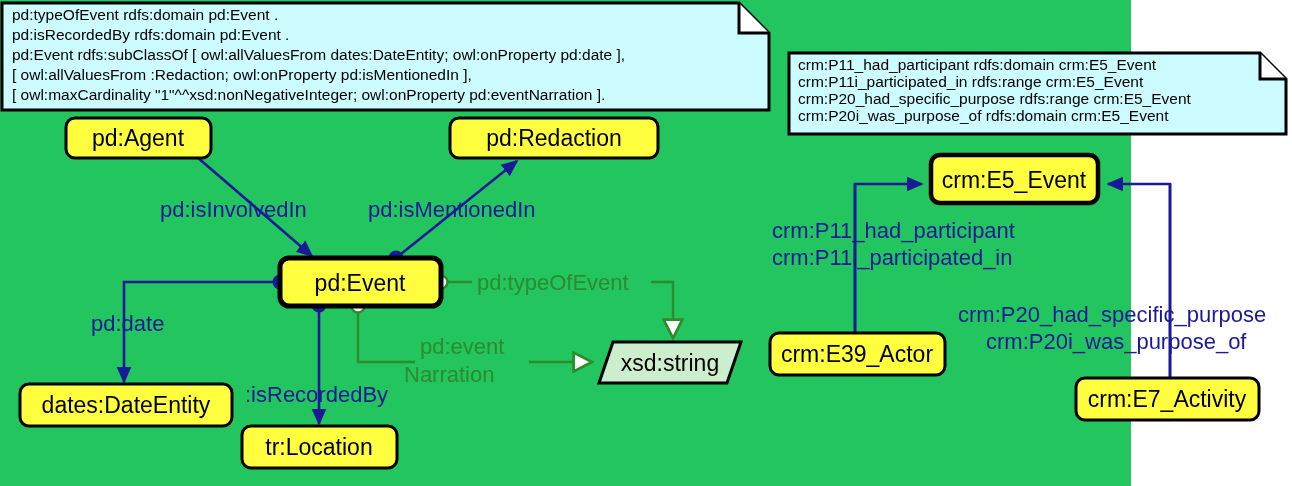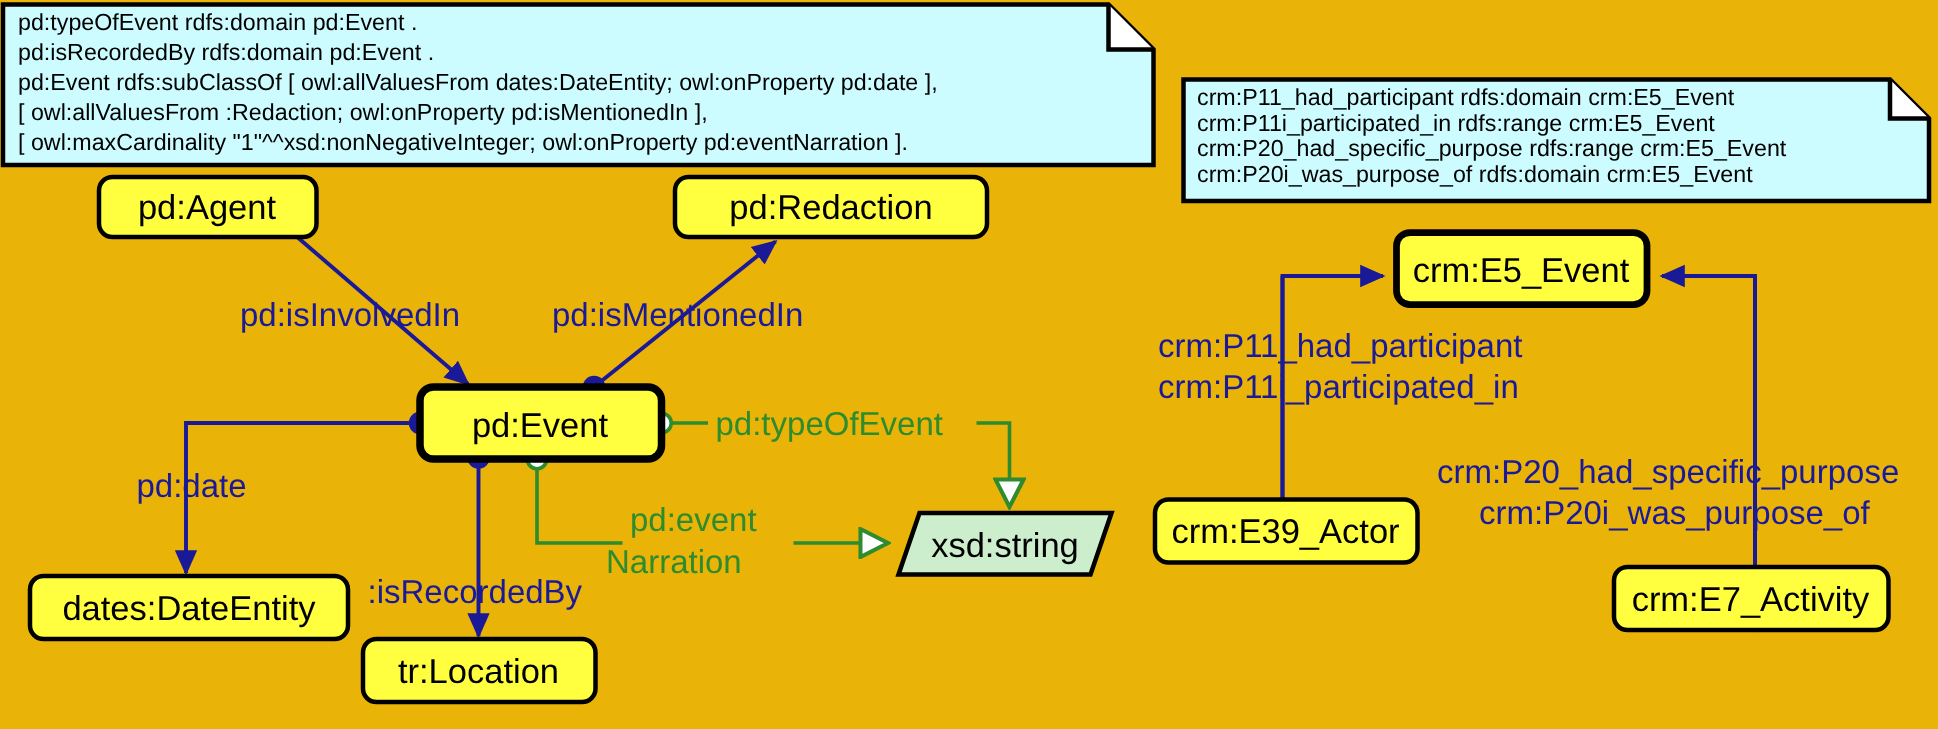--- a/index.html
+++ b/index.html
@@ -1,18 +1,18 @@
 <!DOCTYPE html>
 <html><head>
 <meta charset="utf-8">
 <style>
   html,body{margin:0;padding:0;background:#ffffff;}
   body{width:1292px;height:486px;overflow:hidden;
        font-family:"Liberation Sans","DejaVu Sans",sans-serif;}
-  #stage{position:relative;width:1292px;height:486px;background:#eab308;}
+  #stage{position:relative;width:1131px;height:486px;background:#22c55e;}
   svg{position:absolute;top:0;left:0;width:1292px;height:486px;}
   .note-text{font-size:15.5px;fill:#000;font-family:"Liberation Sans","DejaVu Sans",sans-serif;}
   .node-text{font-size:23px;fill:#000;font-family:"Liberation Sans","DejaVu Sans",sans-serif;text-anchor:middle;}
   .edge-label{font-size:22px;fill:#1a1a99;font-family:"Liberation Sans","DejaVu Sans",sans-serif;}
   .edge-label-g{font-size:22px;fill:#2e8b2e;font-family:"Liberation Sans","DejaVu Sans",sans-serif;}
   .lit-text{font-size:23px;fill:#000;font-family:"Liberation Sans","DejaVu Sans",sans-serif;text-anchor:middle;}
 </style>
 </head>
 <body>
 

